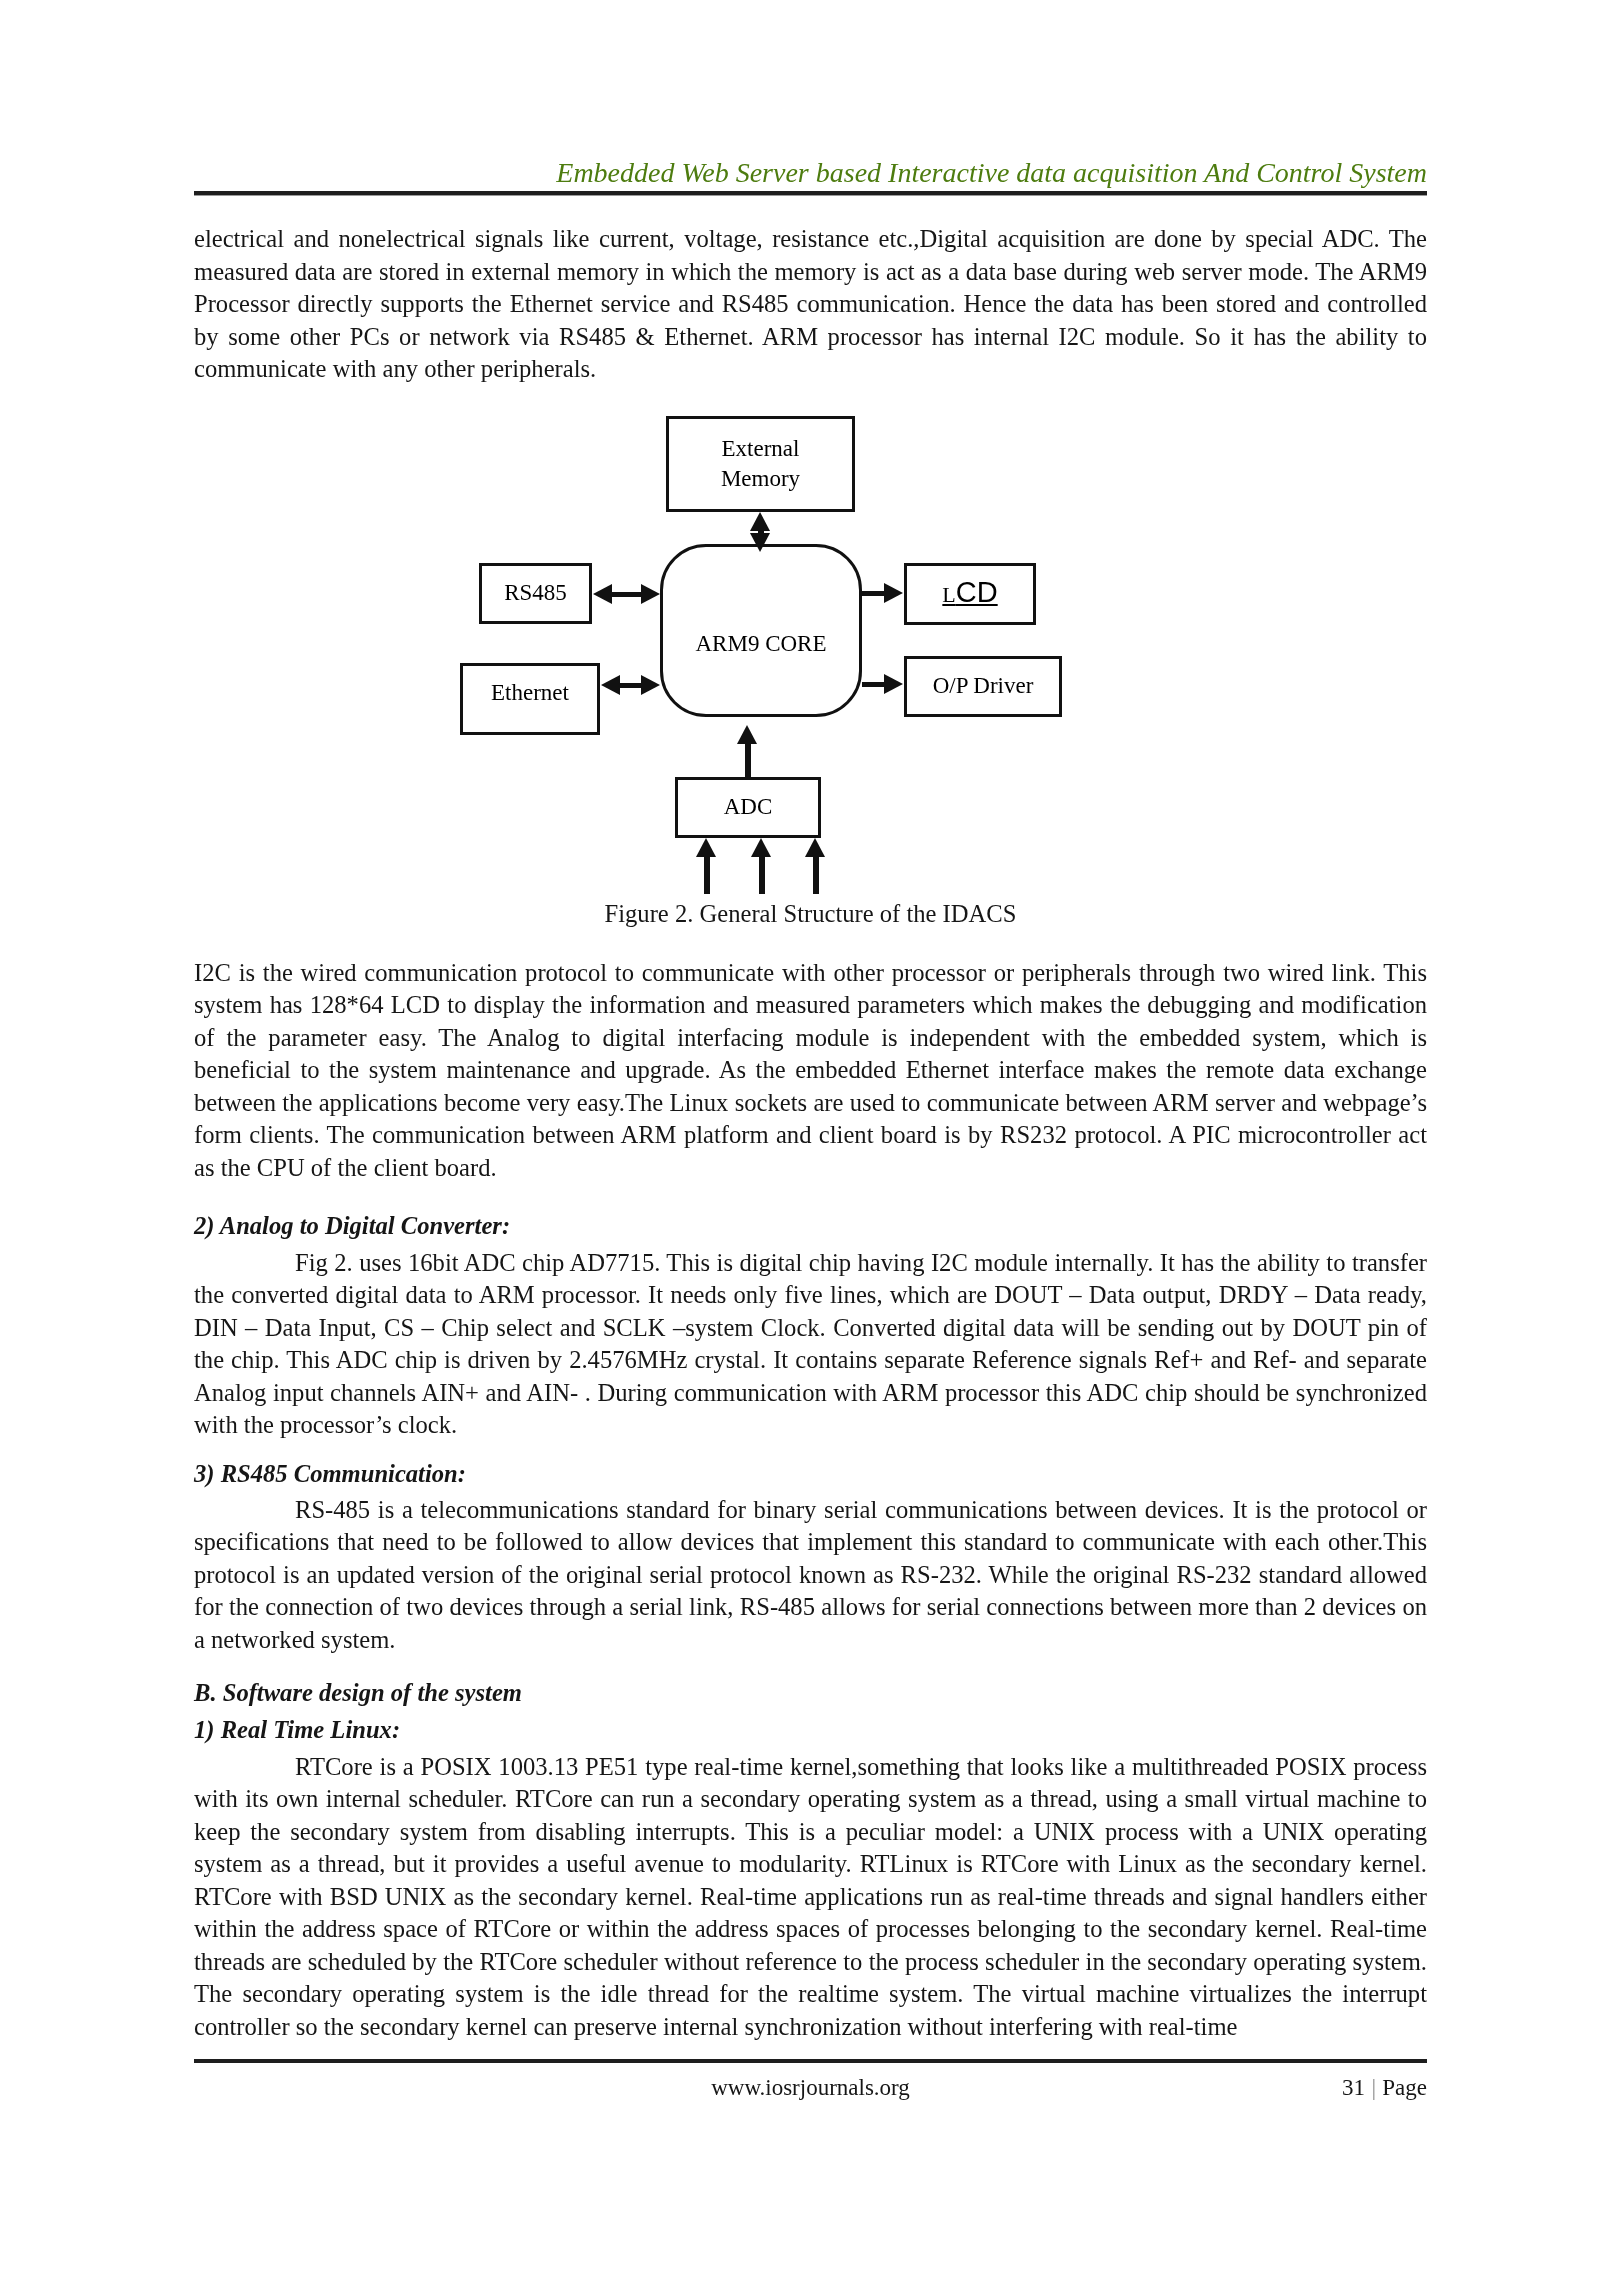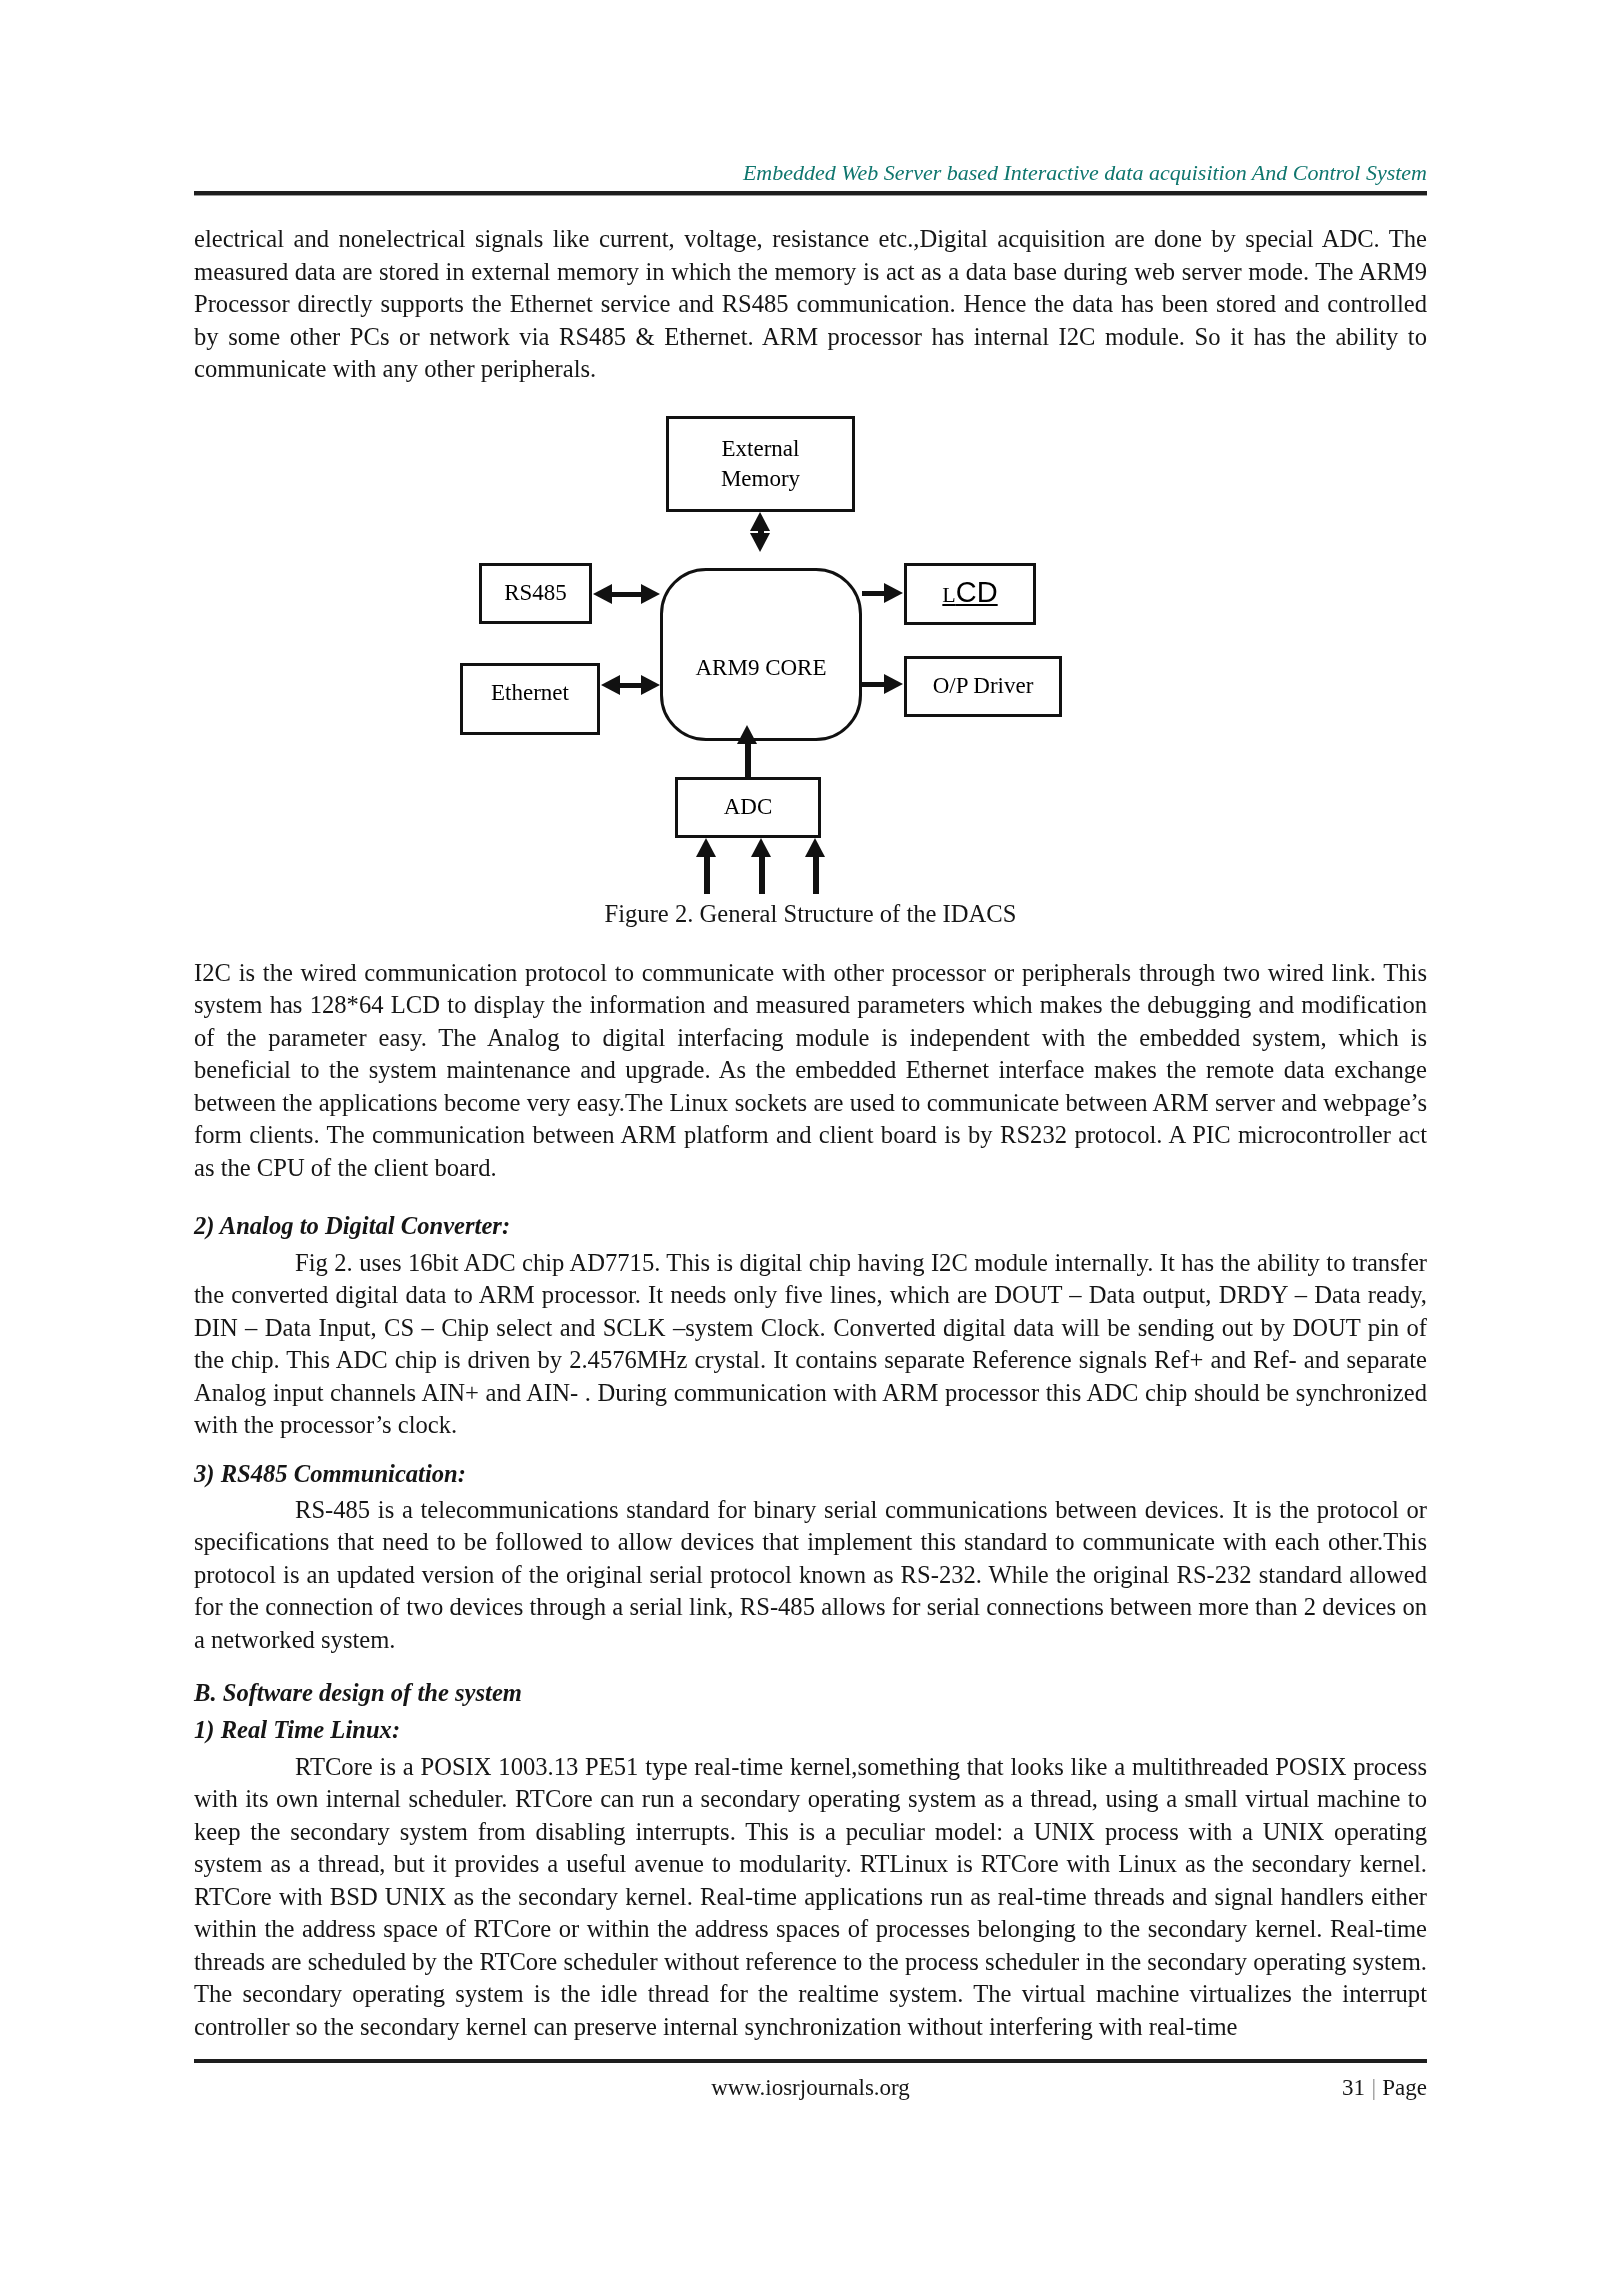--- a/index.html
+++ b/index.html
@@ -12,23 +12,23 @@
     padding:0 197px 0 194px;
     overflow:hidden;
     font-family:"Liberation Serif", serif;
     color:#161616;
   }
   
   .header-title {
     padding-top:157px;
     text-align:right;
     font-style:italic;
-    font-size:22px;
+    font-size:28px;
     line-height:32px;
-    color:#0f766e;
+    color:#4d7c0f;
     white-space:nowrap;
   }
   .header-rule {
     margin-top:2.4px;
     height:4px;
     background:#1e1e1e;
     border-bottom:0.8px solid #9a9a9a;
   }
   
   .para {
@@ -69,21 +69,21 @@
     align-items:center;
     justify-content:center;
     text-align:center;
     font-size:23px;
     line-height:30px;
     color:#000000;
   }
   .dnode .wrap { display:block; }
   .n-em   { left:472px; top:0;     width:189px; height:96px; }
   .n-em .wrap { max-width:131px; }
-  .n-arm9 { left:466px; top:152px; width:202px; height:173px; border-radius:46px;align-items:center; }
+  .n-arm9 { left:466px; top:128px; width:202px; height:173px; border-radius:46px;align-items:center; }
   .n-arm9 .wrap { margin-top:27px; }
   .n-rs485{ left:285px; top:147px; width:113px; height:61px;align-items:center; }
   .n-eth  { left:266px; top:247px; width:140px; height:72px; }
   .n-eth .wrap { margin-bottom:11px; }
   .n-lcd  { left:710px; top:147px; width:132px; height:62px;text-decoration:underline; }
   .n-op   { left:710px; top:240px; width:158px; height:61px; }
   .n-adc  { left:481px; top:361px; width:146px; height:61px; }
   .label-lcd {
     display:block;
     font-family:"Liberation Sans", sans-serif;

